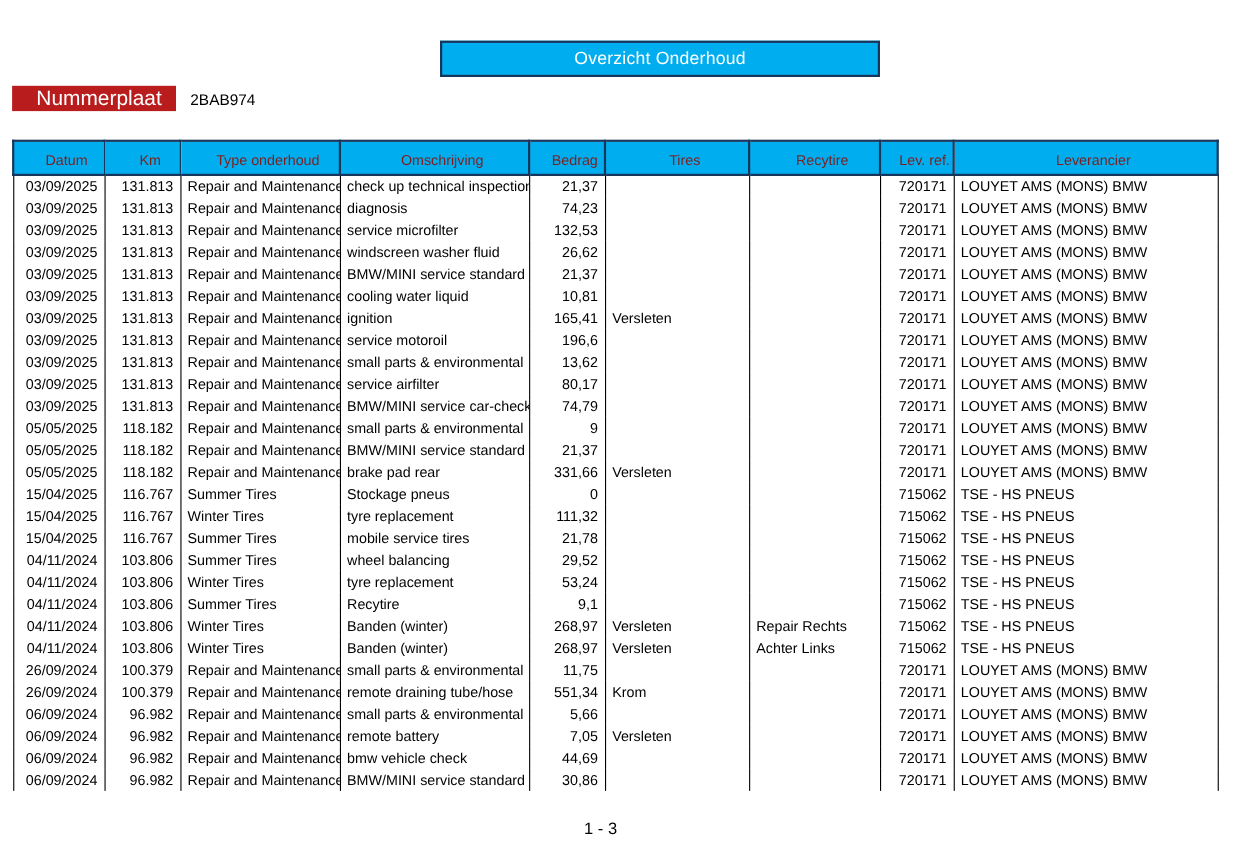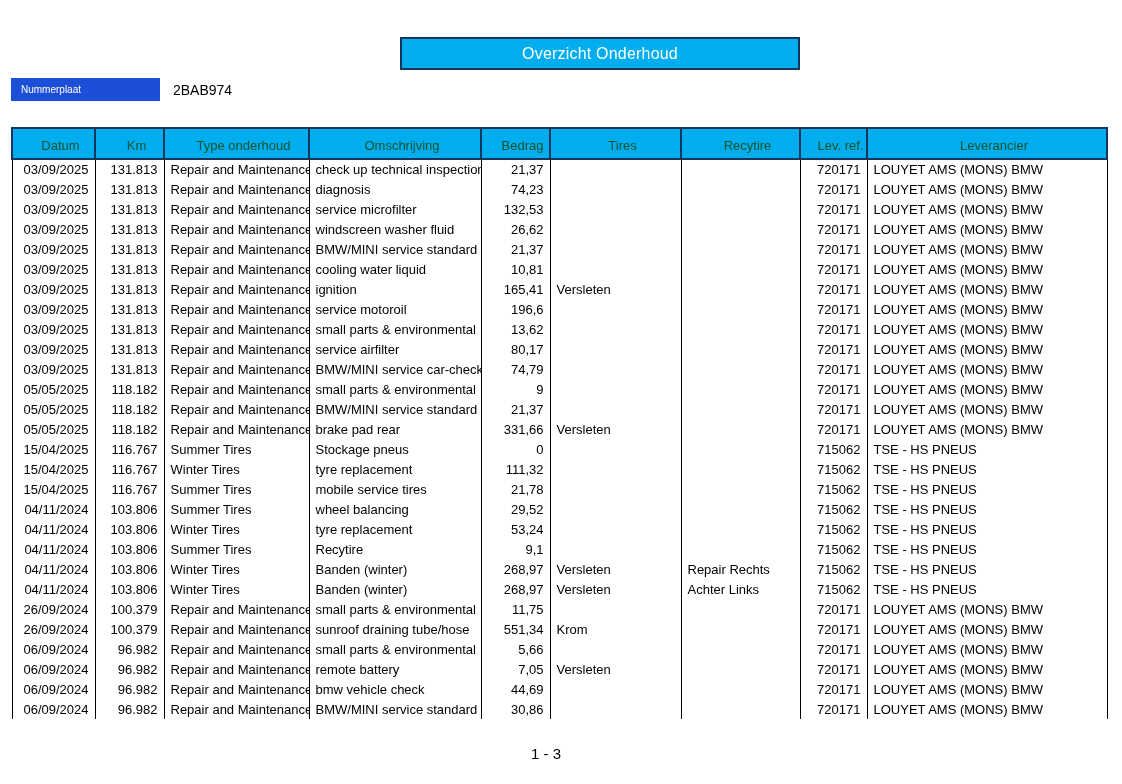--- a/index.html
+++ b/index.html
@@ -27,26 +27,26 @@
     color: #ffffff;
     font-size: 16px;
     letter-spacing: 0.2px;
   }
   .plate-label {
     position: absolute;
     left: 11px;
     top: 78px;
     width: 149px;
     height: 23px;
-    background: #1d4ed8;
+    background: #b91c1c;
     color: #ffffff;
-    font-size: 10px;
+    font-size: 19px;
     display: flex;
     align-items: center;
-    padding-left: 10px;
+    padding-left: 22px;
   }
   .plate-value {
     position: absolute;
     left: 173px;
     top: 78px;
     height: 23px;
     display: flex;
     align-items: center;
     font-size: 14px;
     color: #000000;
@@ -54,21 +54,21 @@
   table.report {
     position: absolute;
     left: 11px;
     top: 127px;
     border-collapse: collapse;
     table-layout: fixed;
     width: 1095px;
   }
   table.report th {
     background: #00AEEF;
-    color: #14532d;
+    color: #7f1d1d;
     font-weight: normal;
     font-size: 13px;
     height: 31px;
     border: 2px solid #16365C;
     vertical-align: bottom;
     text-align: center;
     padding: 0 2px 5px 16px;
     white-space: nowrap;
     overflow: hidden;
   }
@@ -382,21 +382,21 @@
           <td class="al-r">11,75</td>
           <td class="al-l"></td>
           <td class="al-l"></td>
           <td class="al-r">720171</td>
           <td class="al-l">LOUYET AMS (MONS) BMW</td>
         </tr>
         <tr>
           <td class="al-r">26/09/2024</td>
           <td class="al-r">100.379</td>
           <td class="al-l">Repair and Maintenance</td>
-          <td class="al-l">sunroof draining tube/hose</td>
+          <td class="al-l">remote draining tube/hose</td>
           <td class="al-r">551,34</td>
           <td class="al-l">Krom</td>
           <td class="al-l"></td>
           <td class="al-r">720171</td>
           <td class="al-l">LOUYET AMS (MONS) BMW</td>
         </tr>
         <tr>
           <td class="al-r">06/09/2024</td>
           <td class="al-r">96.982</td>
           <td class="al-l">Repair and Maintenance</td>

